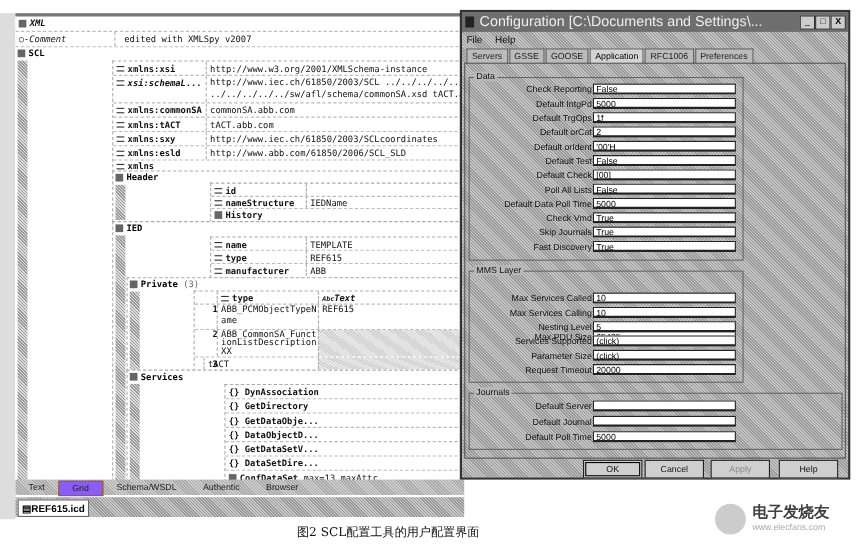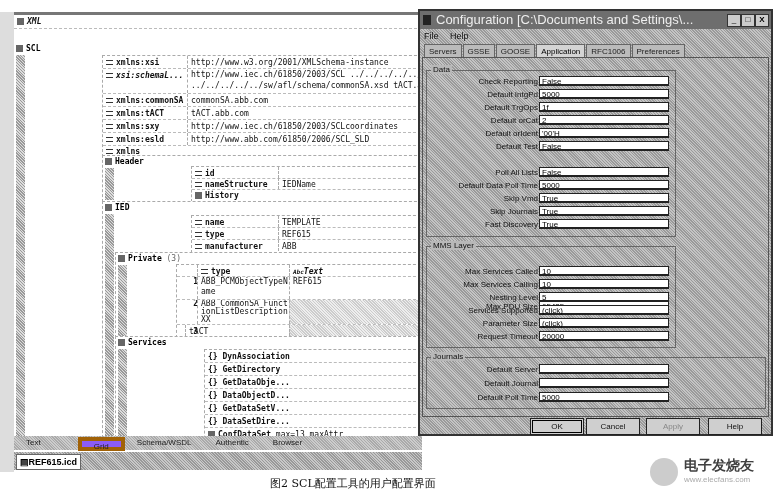--- a/index.html
+++ b/index.html
@@ -15,21 +15,21 @@
   .ico { display:inline-block; width:7px; height:7px; margin-right:3px; vertical-align:middle; }
   .ico-attr { border-top:1px solid #333; border-bottom:1px solid #333; height:3px; }
   .ico-elem { background:#666; }
   .block { position:absolute; border:1px dashed #aaa; background:#fff; }
   .lbl { position:absolute; font-size:8px; font-weight:bold; white-space:nowrap; }
 
   
   #xml-bottom { position:absolute; left:14px; top:436px; width:408px; height:14px; background:repeating-linear-gradient(45deg,#aaa 0 1px,#ccc 1px 2px); }
   #view-tabs { position:absolute; left:14px; top:437px; height:14px; display:flex; font-family:"Liberation Sans", sans-serif; font-size:8px; color:#222; }
   #view-tabs span { padding:1px 12px; }
-  #view-tabs .active { border:4px solid #a16207; background:#8b5cf6;margin-left:25px; }
+  #view-tabs .active { border:1px solid #a16207; background:#8b5cf6; }
   #file-strip { position:absolute; left:14px; top:452px; width:408px; height:18px; background:repeating-linear-gradient(45deg,#999 0 1px,#c8c8c8 1px 2px); }
   #file-tab { position:absolute; left:16px; top:454px; height:14px; padding:0 3px; background:#fff; border:1px solid #666; font-family:"Liberation Sans", sans-serif; font-weight:bold; font-size:9px; line-height:14px; }
   #left-strip { position:absolute; left:0; top:12px; width:14px; height:460px; background:#ddd; }
 
   
   #dlg { position:absolute; left:418px; top:9px; width:351px; height:423px; background:repeating-linear-gradient(45deg,#9a9a9a 0 1px,#c4c4c4 1px 2px); border:2px solid #333; font-family:"Liberation Sans", sans-serif; }
   #dlg-title { position:absolute; left:0; right:0; top:0; height:18px; background:#6e6e6e; color:#eee; font-size:13px; line-height:18px; padding-left:16px; white-space:nowrap; overflow:hidden; }
   #dlg-title .app-ico { position:absolute; left:3px; top:4px; width:8px; height:10px; background:#222; }
   .winbtn { position:absolute; top:3px; width:12px; height:11px; background:#ccc; border:1px solid #333; font-size:8px; line-height:10px; text-align:center; color:#000; }
   #dlg-menu { position:absolute; left:4px; top:20px; font-size:9px; color:#111; }
@@ -55,20 +55,24 @@
 </head>
 <body>
 
 <div id="left-strip"></div>
 <div id="xml-pane">
 
   <div class="row" style="top:0;height:13px;">
     <span style="padding-left:3px;"><span class="ico ico-elem"></span><span class="key ital">XML</span></span>
   </div>
 
+  <div class="row" style="top:14px;height:13px;">
+    <span style="padding-left:3px;" class="ital"><span>○-</span><span>Comment</span></span>
+    <div class="cell" style="left:90px;right:0;padding-left:8px;">edited with XMLSpy v2007</div>
+  </div>
 
   <div class="lbl" style="left:2px;top:29px;"><span class="ico ico-elem"></span><span>SCL</span></div>
   <div class="gutter" style="left:2px;top:40px;height:384px;"></div>
 
   <div class="block" style="left:88px;top:40px;right:0;height:100px;">
     <div class="row" style="top:0;height:12px;">
       <div class="cell key" style="left:0;width:80px;border-left:none;"><span class="ico ico-attr"></span><span>xmlns:xsi</span></div>
       <div class="cell" style="left:84px;right:0;">http://www.w3.org/2001/XMLSchema-instance</div>
     </div>
     <div class="row" style="top:13px;height:24px;">
@@ -245,30 +249,34 @@
         <span class="finput">2</span>
       </div>
     <div class="frow" style="top:57px;">
         <span class="flabel">Default orIdent</span>
         <span class="finput">'00'H</span>
       </div>
     <div class="frow" style="top:70px;">
         <span class="flabel">Default Test</span>
         <span class="finput">False</span>
       </div>
+    <div class="frow" style="top:83px;">
+        <span class="flabel">Default Check</span>
+        <span class="finput">[00]</span>
+      </div>
     <div class="frow" style="top:96px;">
         <span class="flabel">Poll All Lists</span>
         <span class="finput">False</span>
       </div>
     <div class="frow" style="top:109px;">
         <span class="flabel">Default Data Poll Time</span>
         <span class="finput">5000</span>
       </div>
     <div class="frow" style="top:122px;">
-        <span class="flabel">Skip Vmd</span>
+        <span class="flabel">Check Vmd</span>
         <span class="finput">True</span>
       </div>
     <div class="frow" style="top:135px;">
         <span class="flabel">Skip Journals</span>
         <span class="finput">True</span>
       </div>
     <div class="frow" style="top:148px;">
         <span class="flabel">Fast Discovery</span>
         <span class="finput">True</span>
       </div>

